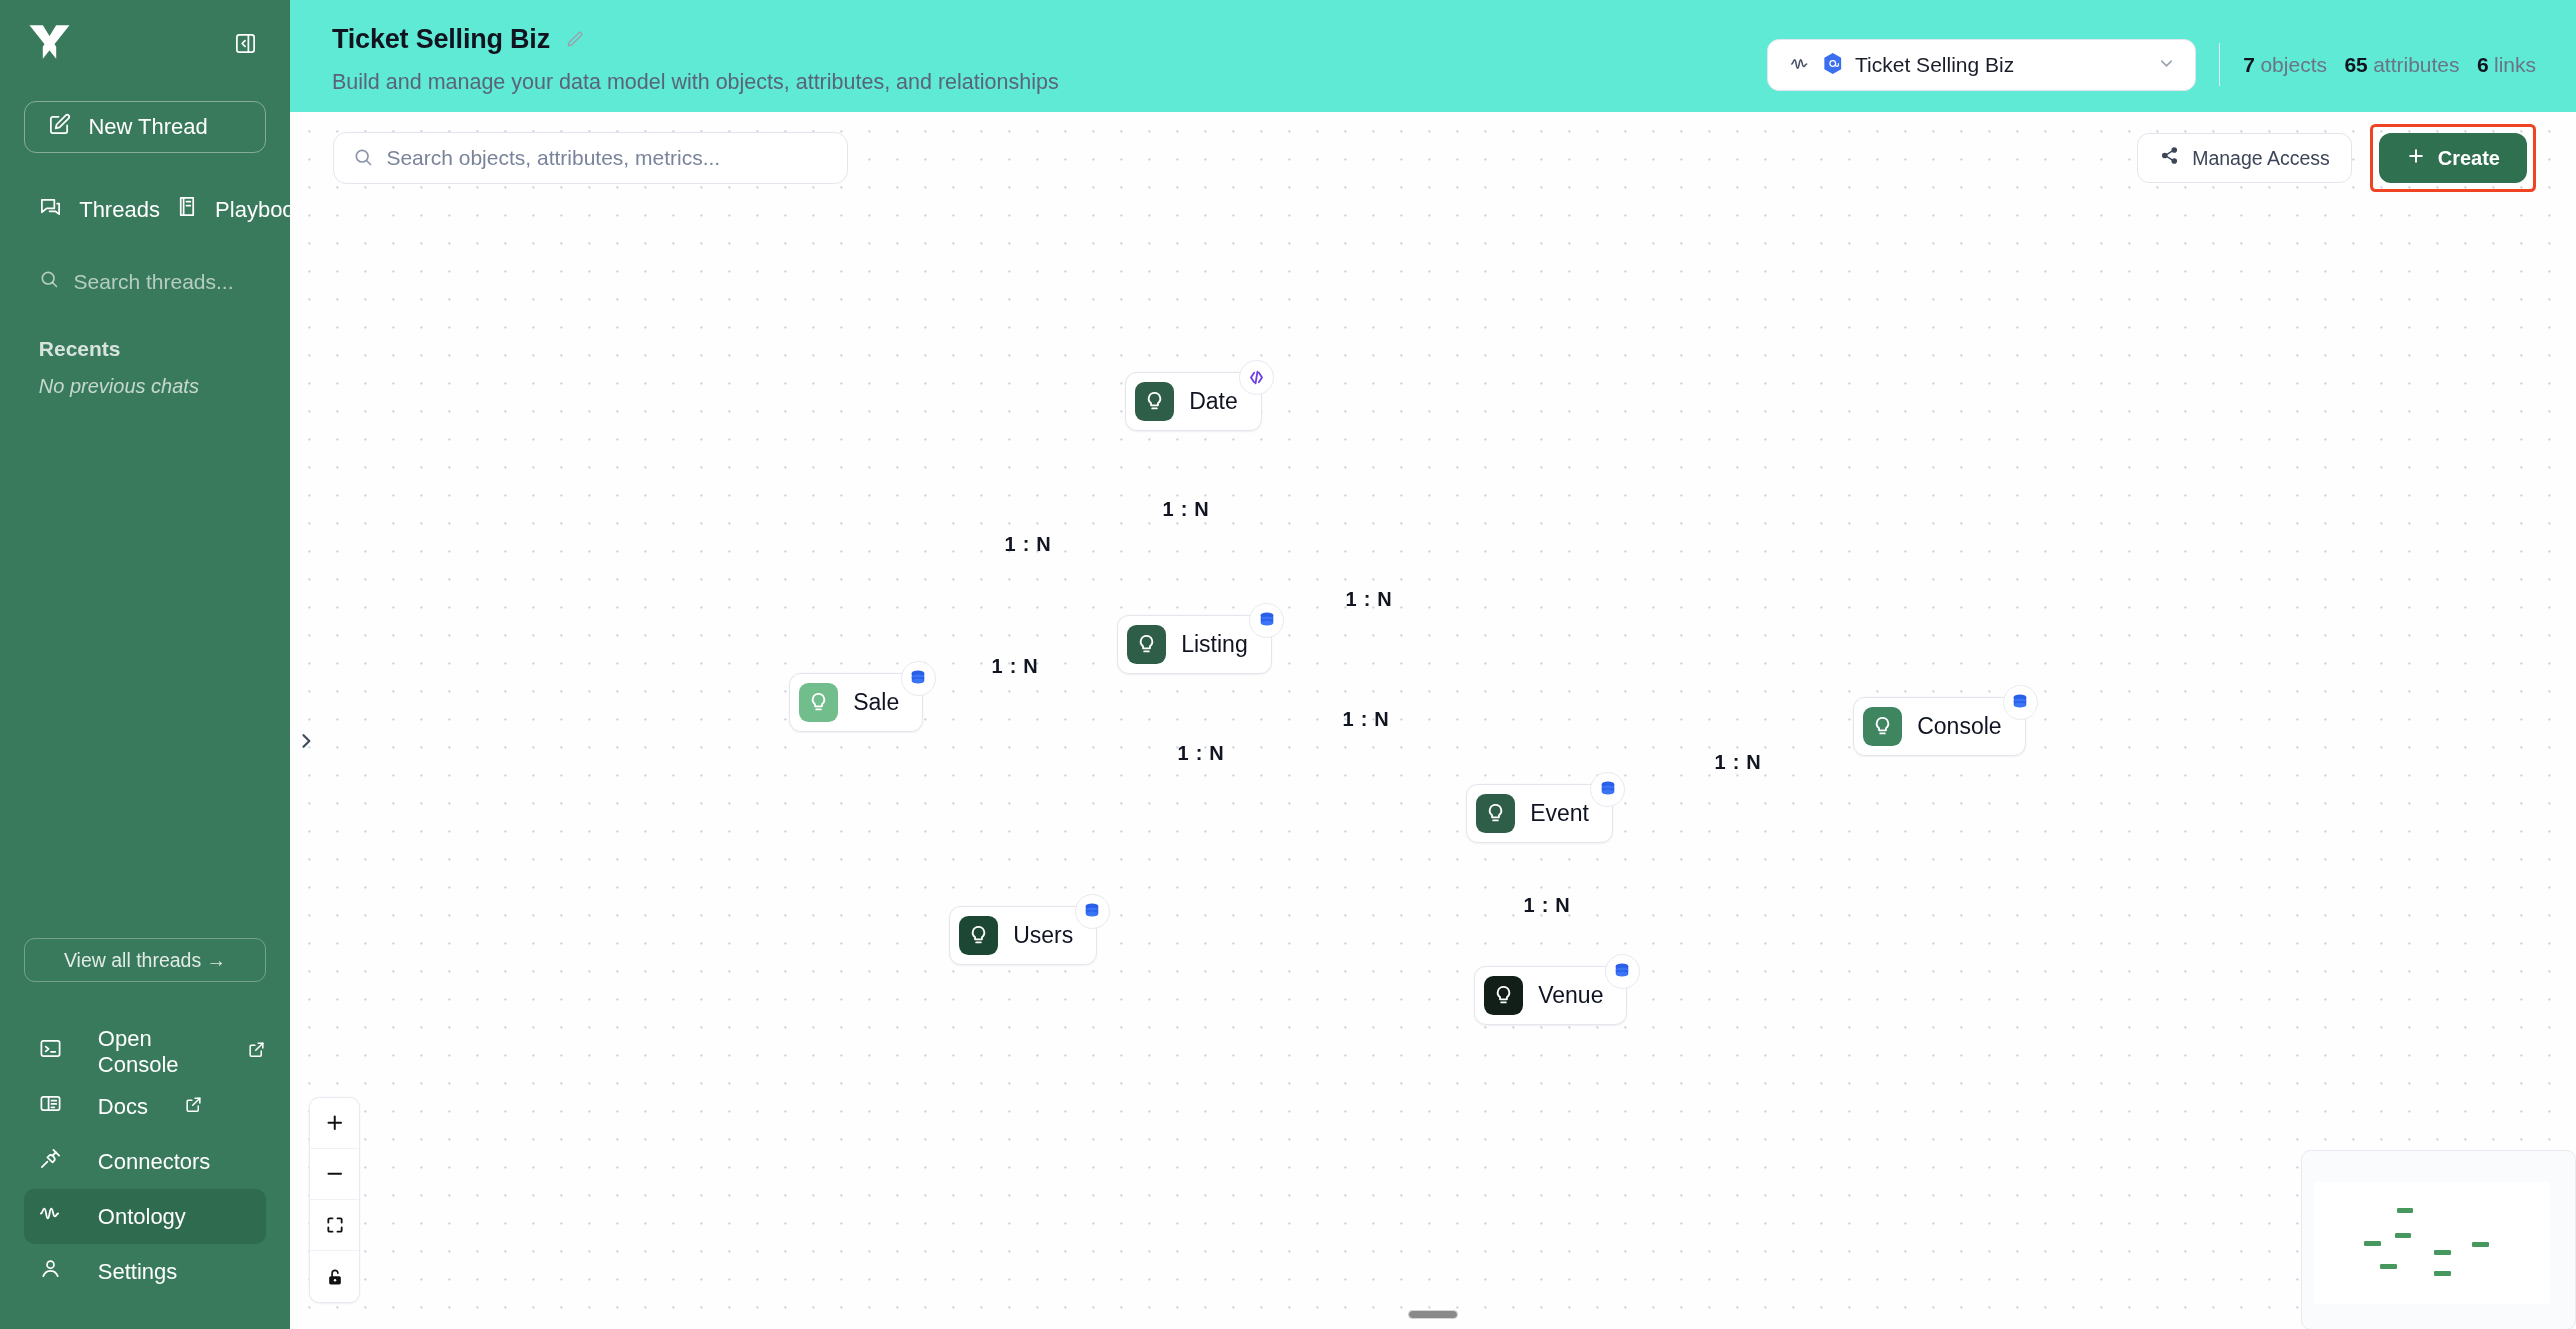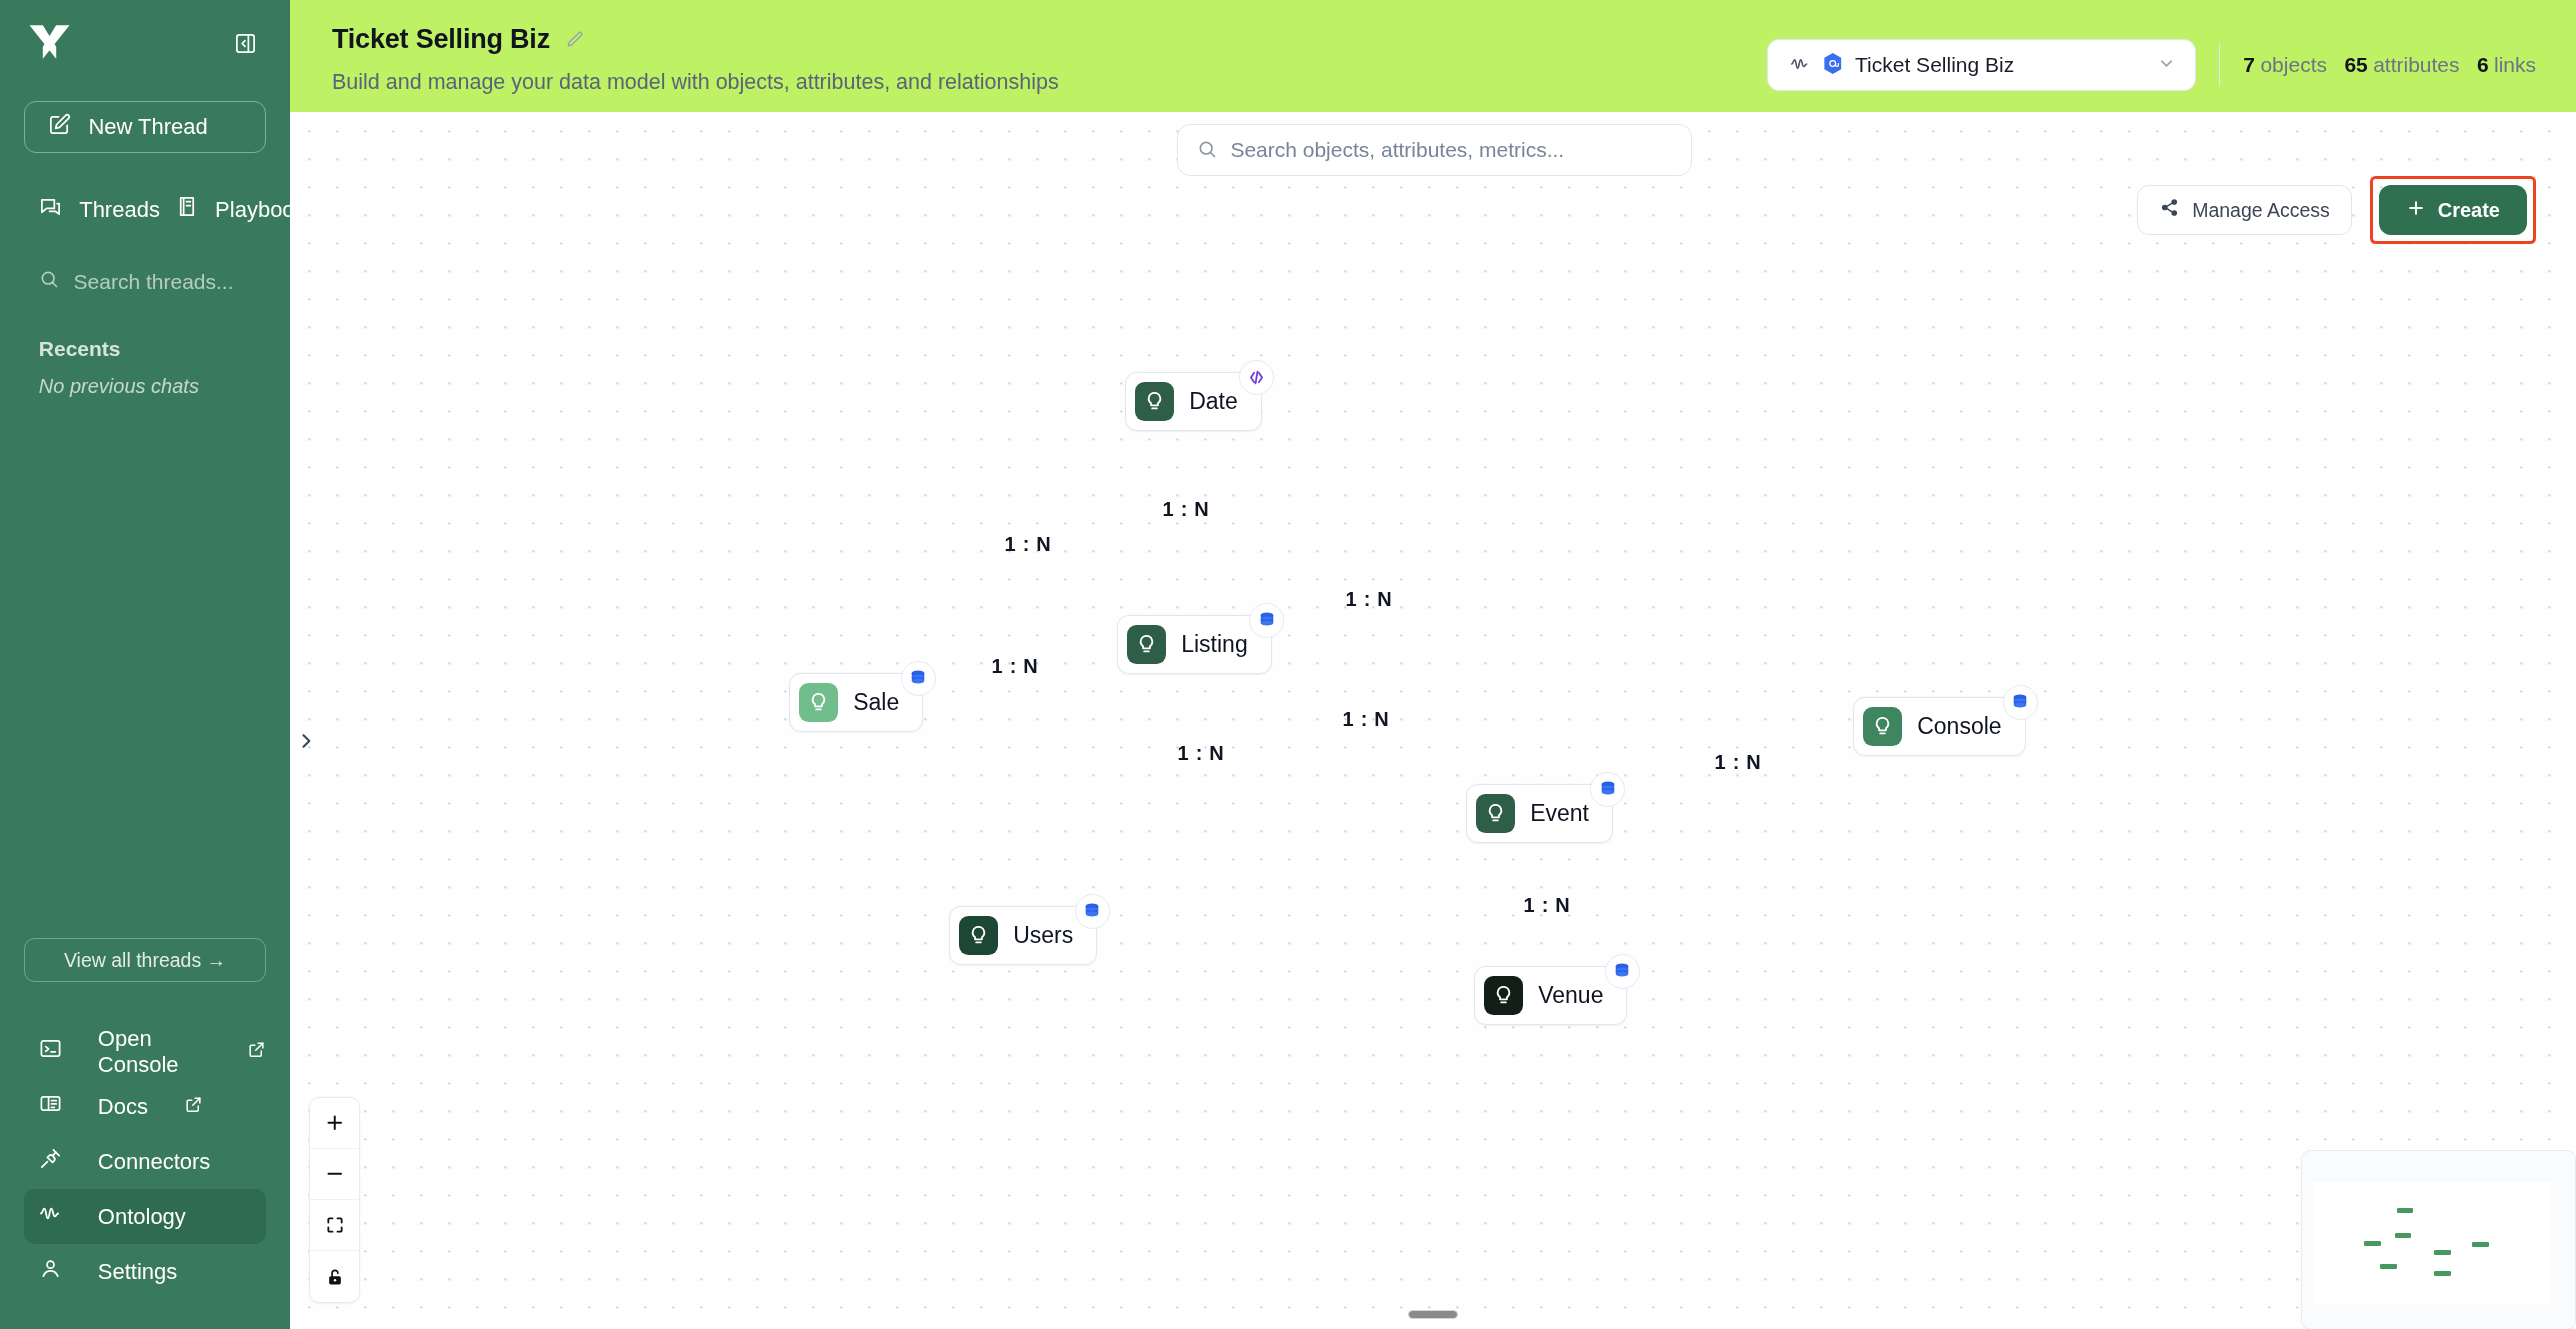--- a/index.html
+++ b/index.html
@@ -77,21 +77,21 @@
 
   
   .expand-handle {
     position: absolute; left: 290px; top: 725px;
     width: 31px; height: 31px;
     display: flex; align-items: center; justify-content: center;
     color: #3d4a5c; cursor: pointer; z-index: 30;
   }
 
   
-  #main { flex: 1 1 auto; position: relative; background: #bef264; display: flex; flex-direction: column; }
+  #main { flex: 1 1 auto; position: relative; background: #5eead4; display: flex; flex-direction: column; }
 
   .header { padding: 24px 40px 0 42px; display: flex; align-items: flex-start; }
   .header-left { flex: 1 1 auto; }
   .title-row { display: flex; align-items: center; gap: 14.8px; }
   .page-title { font-size: 27px; font-weight: 700; color: #11141f; letter-spacing: -0.2px; }
   .edit-pencil { width: 20px; height: 20px; cursor: pointer; color: #9aa2b1; }
   .page-sub { margin-top: 14.8px; font-size: 21.5px; color: #5a6478; }
 
   .header-right { display: flex; align-items: center; gap: 0; padding-top: 14.8px; }
   .ws-select {
@@ -110,21 +110,21 @@
   .canvas {
     position: absolute; inset: 0;
     background-color: #fefefe;
     background-image: radial-gradient(circle, #c9cfd8 1.3px, transparent 1.5px);
     background-size: 28px 28px;
     background-position: 5.4px 5.4px;
   }
 
   .canvas-toolbar {
     position: absolute; top: 12px; left: 43px; right: 40px;
-    display: flex; align-items: center; z-index: 20; pointer-events: none; flex-direction: column;
+    display: flex; align-items: center; z-index: 20; pointer-events: none;
   }
   .canvas-toolbar > * { pointer-events: auto; }
   .search-box {
     width: 515px; height: 52px; background: #fff;
     border: 1.3px solid #e2e6ec; border-radius: 13.4px;
     display: flex; align-items: center; gap: 13.4px; padding: 0 19px;
     cursor: text;
   }
   .search-box input {
     border: 0; outline: 0; background: transparent;

